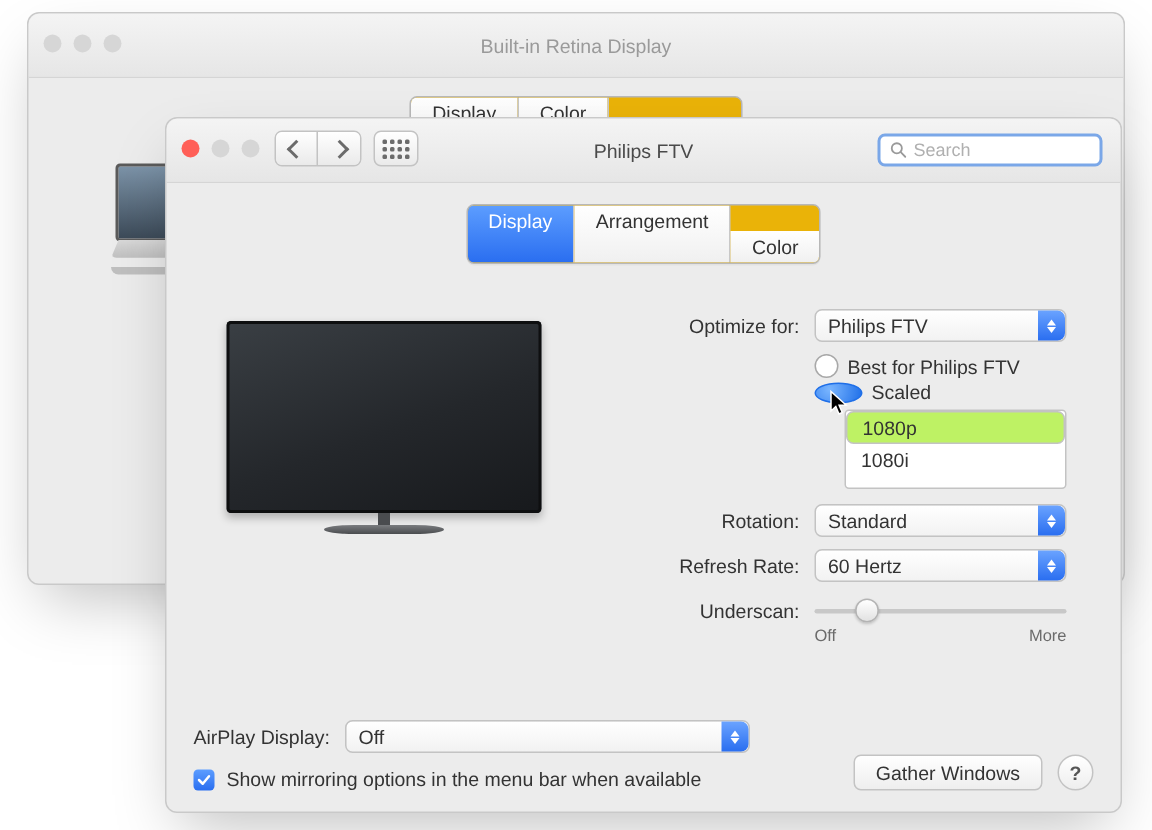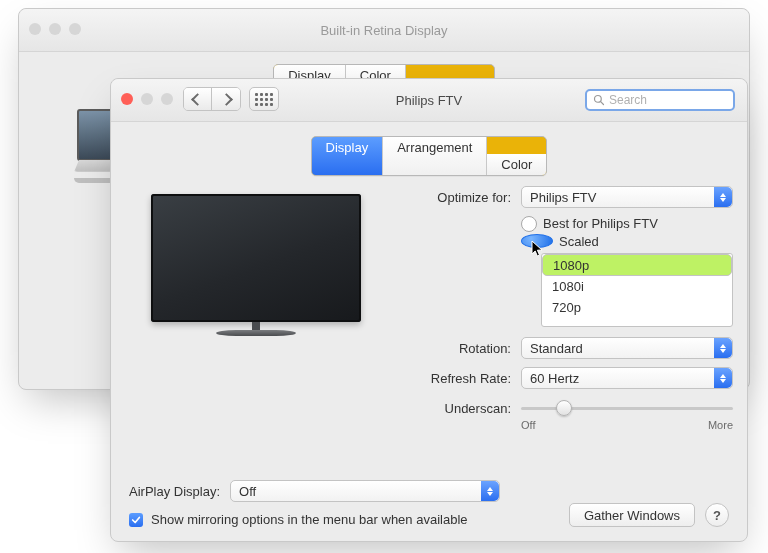--- a/index.html
+++ b/index.html
@@ -57,36 +57,36 @@
   .laptop{position:absolute;left:55px;top:100px;width:80px;}
   .laptop .screen{width:70px;height:48px;border:2px solid #5b5b5b;border-radius:3px;background:linear-gradient(#7c93a8,#3c4a58);margin:0 auto;}
   .laptop .base{width:88px;height:5px;background:#bfbfbf;border-radius:0 0 6px 6px;margin:0 auto;position:relative;top:-1px;}
   .laptop .keys{width:70px;height:18px;background:linear-gradient(#d9d9d9,#c0c0c0);margin:0 auto;transform:perspective(120px) rotateX(55deg);transform-origin:top;border-radius:0 0 3px 3px;position:relative;top:-1px;}
 
   
   .frontwin{left:110px;top:78px;width:636px;height:462px;}
   .frontwin .titlebar{height:42px;}
   .front-tabs-row{display:flex;justify-content:center;padding:14px 0 10px;}
 
-  .front-body{position:relative;padding:0 14px;}
+  .front-body{position:relative;padding:0 36px;margin-top:20px;}
   .tv{position:absolute;left:40px;top:8px;width:210px;}
   .tv .panel{width:210px;height:128px;border-radius:3px;background:linear-gradient(160deg,#3a3f44 0%,#24272b 55%,#17191c 100%);box-shadow:inset 0 0 0 2px #0e0f10, 0 3px 6px rgba(0,0,0,.25);}
   .tv .stand-neck{width:8px;height:8px;background:#4a4c4f;margin:0 auto;}
   .tv .stand-base{width:80px;height:6px;background:linear-gradient(#7a7c7f,#4a4c4f);border-radius:50%/100%;margin:0 auto;}
 
   .settings-col{margin-left:290px;}
   .row{display:flex;align-items:center;margin-bottom:8px;}
   .row .lab{width:96px;text-align:right;padding-right:10px;color:#333;}
   .sel{position:relative;flex:1;height:22px;border:1px solid #c3c3c3;border-radius:5px;background:linear-gradient(#ffffff,#f2f2f2);display:flex;align-items:center;padding:0 22px 0 8px;box-sizing:border-box;}
   .sel .endcap{position:absolute;right:0;top:0;bottom:0;width:18px;background:linear-gradient(#6aa3ff,#2a6ef0);border-radius:0 5px 5px 0;display:flex;flex-direction:column;align-items:center;justify-content:center;gap:1px;}
   .endcap .tri{width:0;height:0;border-left:3px solid transparent;border-right:3px solid transparent;}
   .endcap .up{border-bottom:4px solid #fff;}
   .endcap .down{border-top:4px solid #fff;}
 
-  .radio-row{display:flex;margin:2px 0 2px 106px;gap:6px;}
+  .radio-row{display:flex;align-items:center;margin:2px 0 2px 106px;gap:6px;}
   .radio{width:14px;height:14px;border-radius:50%;border:1px solid #a8a8a8;background:#fff;display:inline-flex;align-items:center;justify-content:center;flex:0 0 auto;}
   .radio.sel{background:radial-gradient(circle at 30% 30%,#7ab6ff,#1f6fe8);border-color:#1f6fe8;}
   .radio.sel::after{content:"";width:5px;height:5px;border-radius:50%;background:#fff;}
 
   .cursor{position:absolute;width:14px;height:18px;pointer-events:none;}
   .cursor svg{width:100%;height:100%;}
 
   .scaled-list{margin:4px 0 10px 126px;border:1px solid #c3c3c3;border-radius:3px;background:#fff;box-sizing:border-box;width:calc(100% - 126px - 0px);}
   .scaled-list .opt{padding:3px 10px;}
   .scaled-list .opt.sel{background:#bef264;}
@@ -219,21 +219,20 @@
           <span class="cursor" style="left:10px;top:6px;">
             <svg viewBox="0 0 14 18">
                 <path d="M1 1 L1 14 L4.2 11 L6.3 16 L8.5 15 L6.4 10.2 L11 10 Z" fill="#000" stroke="#fff" stroke-width="1"></path>
               </svg>
           </span>
         </div>
 
         <div class="scaled-list">
           <div class="opt sel">1080p</div>
           <div class="opt">1080i</div>
-          <div class="opt">720p</div>
           <div class="blank"></div>
         </div>
 
         <div class="row">
           <div class="lab">Rotation:</div>
           <div class="sel">
             <span>Standard</span>
             <span class="endcap">
                 <span class="tri up"></span>
                 <span class="tri down"></span>

